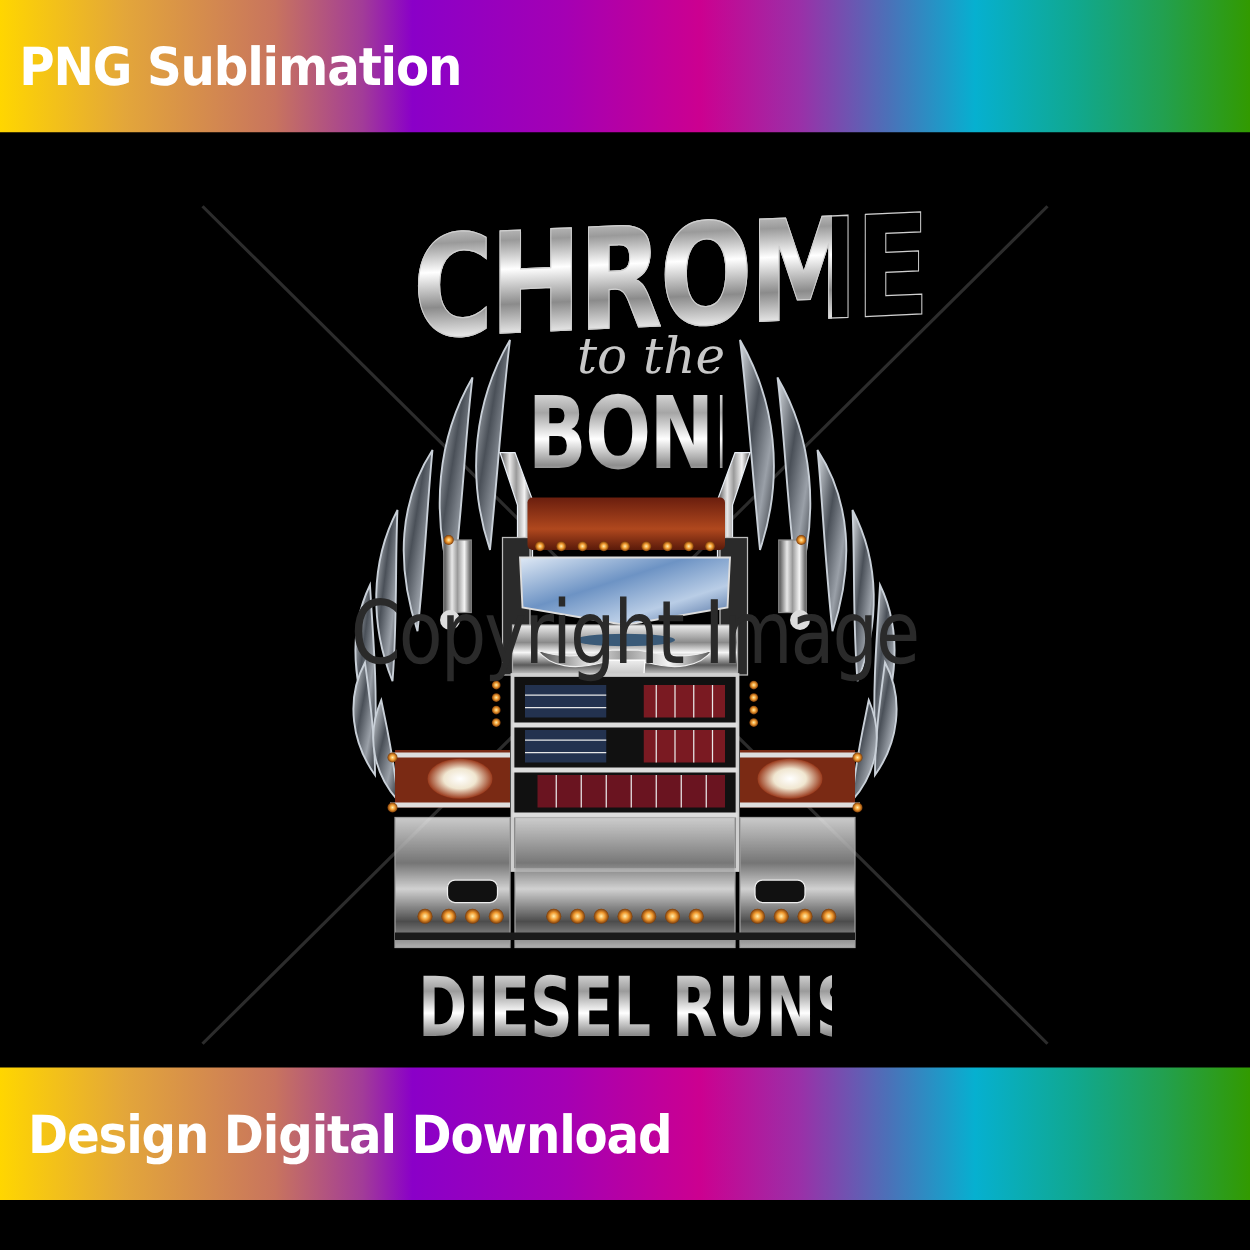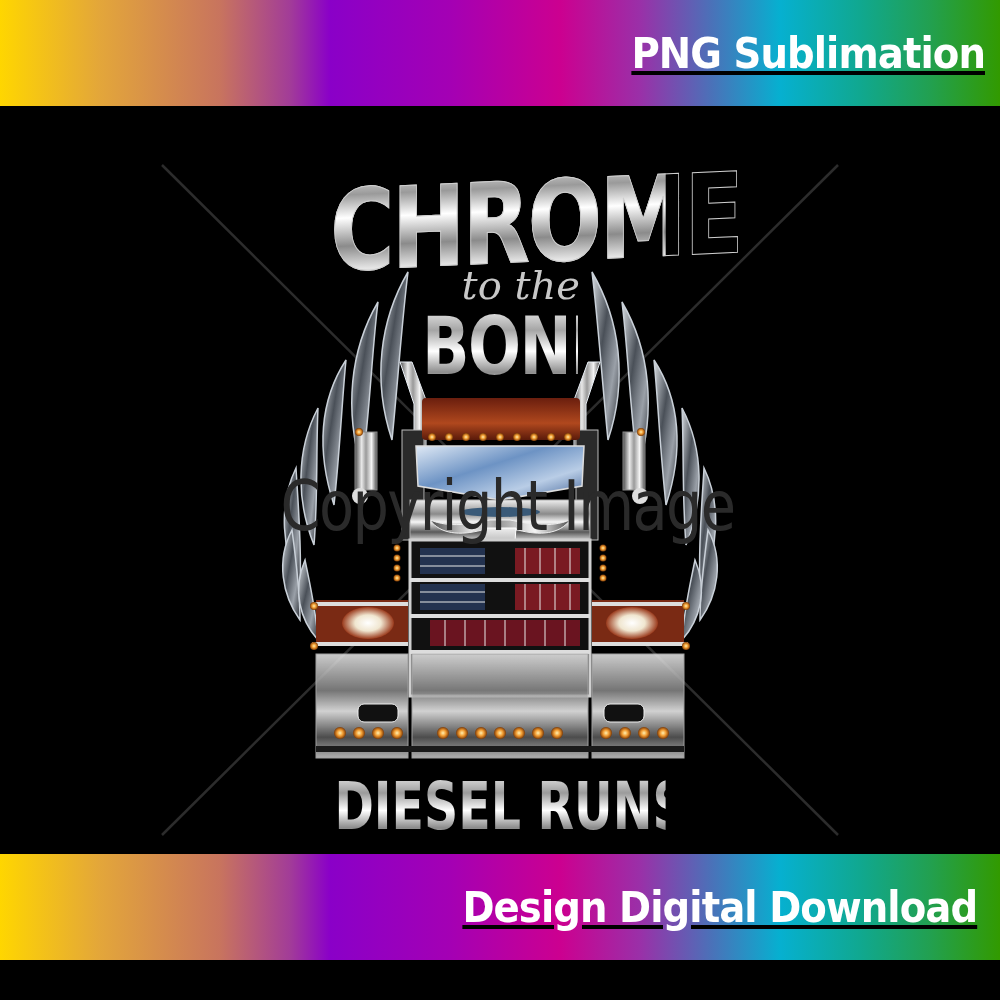--- a/index.html
+++ b/index.html
@@ -5,21 +5,21 @@
   * { margin: 0; padding: 0; box-sizing: border-box; }
   html, body { width: 1000px; height: 1000px; background: #000; overflow: hidden; }
   body { position: relative; font-family: "DejaVu Sans", sans-serif; }
 
   .banner {
     position: absolute; left: 0; width: 1000px; height: 106px;
     background: linear-gradient(90deg,
       #FFD600 0%, #E3A63A 10%, #C8745E 22%, #A23C98 29%, #8A00C8 33%,
       #A400B4 45%, #CC0090 56%, #9A30A8 64%, #4C70B8 71%, #06B0D0 78%,
       #10A890 86%, #22A050 93%, #329A00 100%);
-    display: flex; align-items: center; justify-content: flex-end; text-decoration: underline;
+    display: flex; align-items: center; justify-content: flex-start;
   }
   .banner.top { top: 0; }
   .banner.bottom { top: 854px; }
   .banner-text {
     color: #fff; font-family: "DejaVu Sans", sans-serif; font-weight: bold;
     font-size: 42px; letter-spacing: -1px; transform: scaleX(0.92);
   }
 
   .art { position: absolute; left: 0; top: 106px; width: 1000px; height: 788px; background: #000; }
   .art svg { position: absolute; left: 0; top: 0; }

